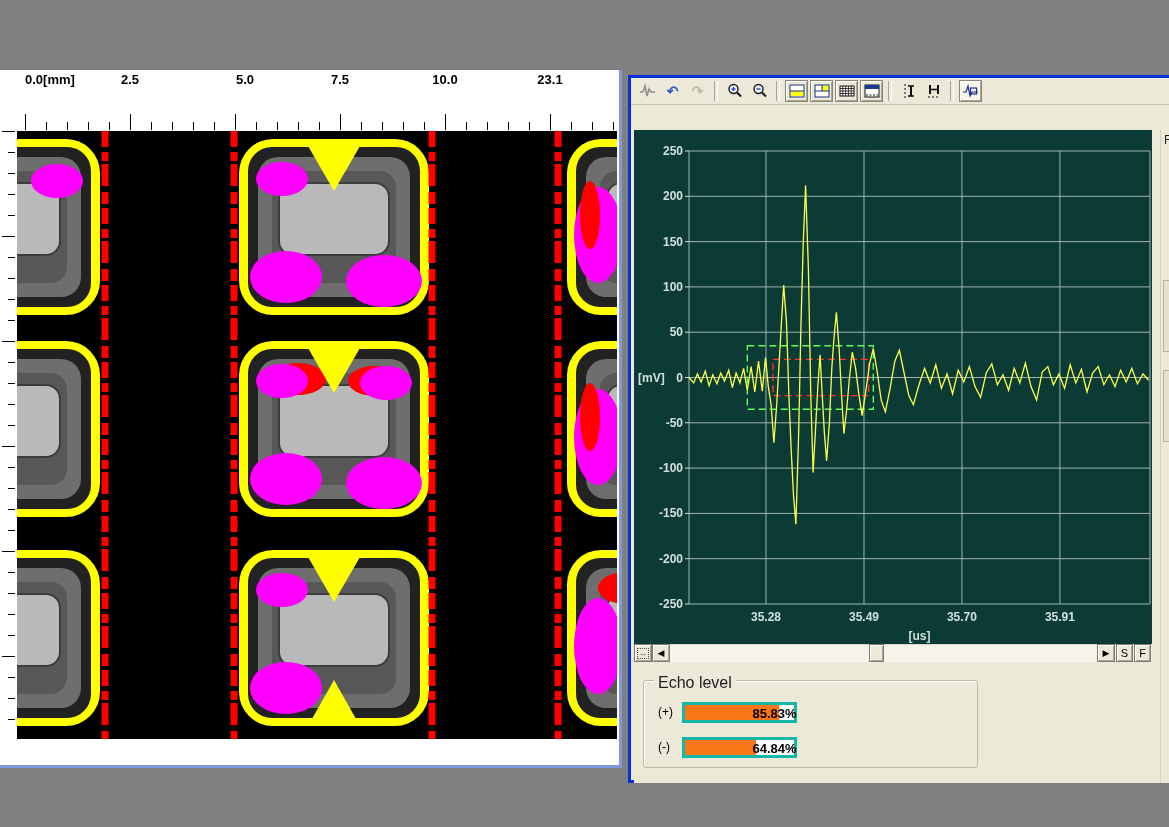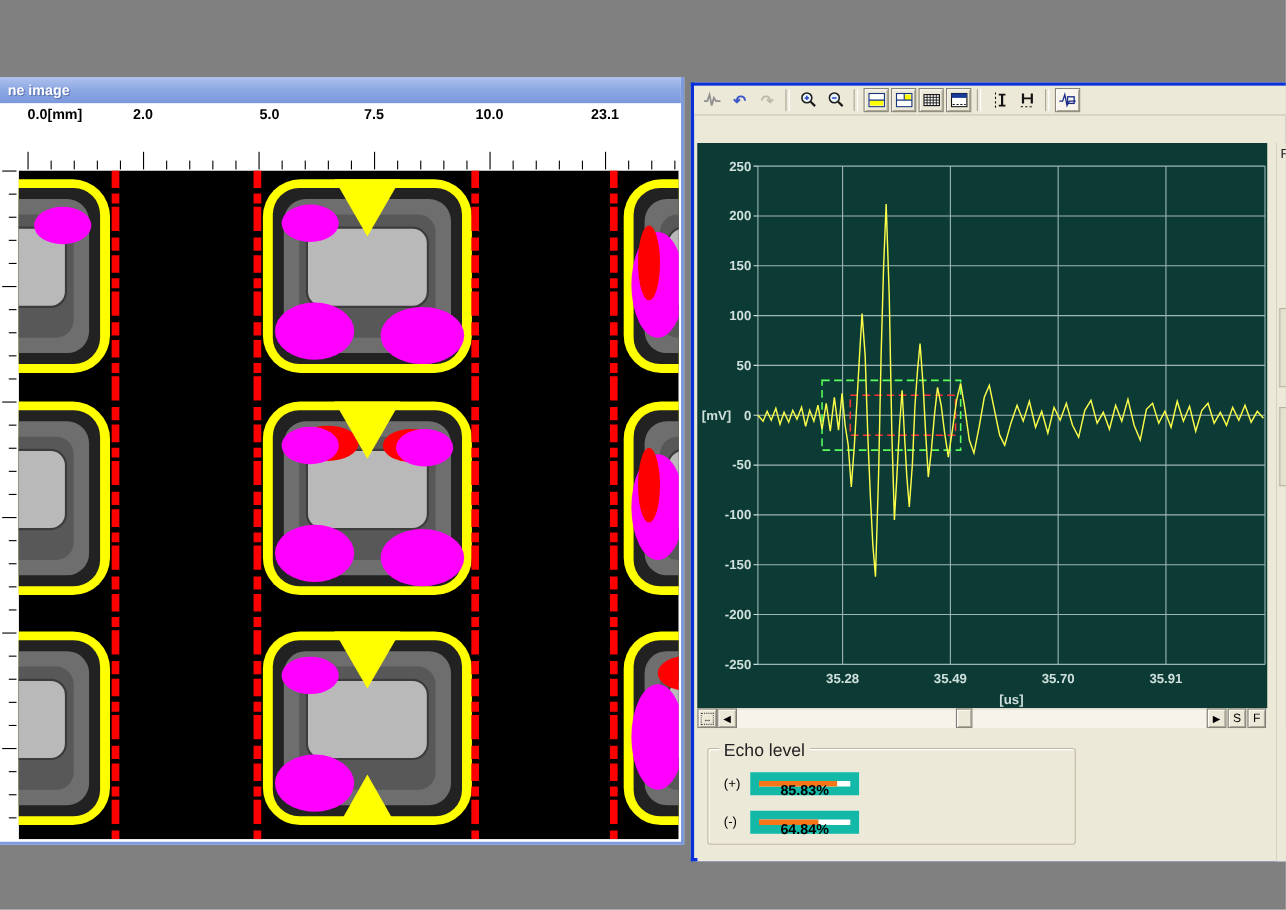--- a/index.html
+++ b/index.html
@@ -39,41 +39,38 @@
   .sb{position:absolute;top:0;height:18px;font-size:10px;}
   .sb-track{position:absolute;top:0;height:18px;background:#F6F4EA;box-shadow:inset 0 1px 0 #d9d6c6;}
   .sb-thumb{position:absolute;top:0;height:18px;background:#ECE9D8;border:1px solid #7f7c73;
             box-shadow:inset 1px 1px 0 #fff, inset -1px -1px 0 #aca899;box-sizing:border-box;}
   
   .lower-panel{position:absolute;left:3px;top:584px;width:538px;height:121px;background:#ECE9D8;}
   .echo-group{position:absolute;left:9px;top:18px;width:333px;height:86px;
               border:1px solid #BEBAA6;border-radius:3px;box-shadow:1px 1px 0 #fff inset;}
   .echo-legend{position:absolute;left:10px;top:-7px;background:#ECE9D8;padding:0 4px;font-size:16px;color:#222;}
   .echo-sign{position:absolute;left:14px;font-size:12px;color:#000;}
-  .echo-bar{position:absolute;left:38px;width:99px;height:21px;border:8px solid #14b8a6;background:#fff;box-sizing:border-box;}
+  .echo-bar{position:absolute;left:38px;width:115px;height:21px;border:3px solid #14b8a6;background:#fff;box-sizing:border-box;padding-left:35px;}
   .echo-fill{position:absolute;left:0;top:0;bottom:0;}
   .echo-text{position:absolute;width:100%;text-align:center;top:1px;font-size:13px;font-weight:bold;color:#000;}
   
   .side-panel{position:absolute;left:529px;top:52px;width:12px;height:653px;background:#ECE9D8;
               border-left:1px solid #d6d2c0;font-size:12px;color:#222;}
   .side-stub{position:absolute;left:2px;width:10px;height:70px;background:#E4E1CF;border:1px solid #b6b2a0;border-right:none;}
 </style>
 </head>
 <body>
 
 <div class="screen">
 
   <div class="img-win">
-    <div class="img-title">
-      <span>ne image</span>
-    </div>
     <div class="img-client">
       <div id="hruler-labels" style="position:absolute;left:0;top:0;width:100%;height:24px;">
           <div class="hruler-label first" style="left: 26px;">0.0[mm]</div>
-          <div class="hruler-label" style="left: 131px;">2.0</div>
+          <div class="hruler-label" style="left: 131px;">2.5</div>
           <div class="hruler-label" style="left: 236px; margin-left: 10px;">5.0</div>
           <div class="hruler-label" style="left: 341px;">7.5</div>
           <div class="hruler-label" style="left: 446px;">10.0</div>
           <div class="hruler-label" style="left: 551px;">23.1</div>
         </div>
       <div id="hruler-ticks" style="position:absolute;left:0;top:0;width:100%;height:62px;">
           <div class="htick" style="left: 26px; top: 44px; height: 16px;"></div>
           <div class="htick" style="left: 47px; top: 52px; height: 8px;"></div>
           <div class="htick" style="left: 68px; top: 52px; height: 8px;"></div>
           <div class="htick" style="left: 89px; top: 52px; height: 8px;"></div>

